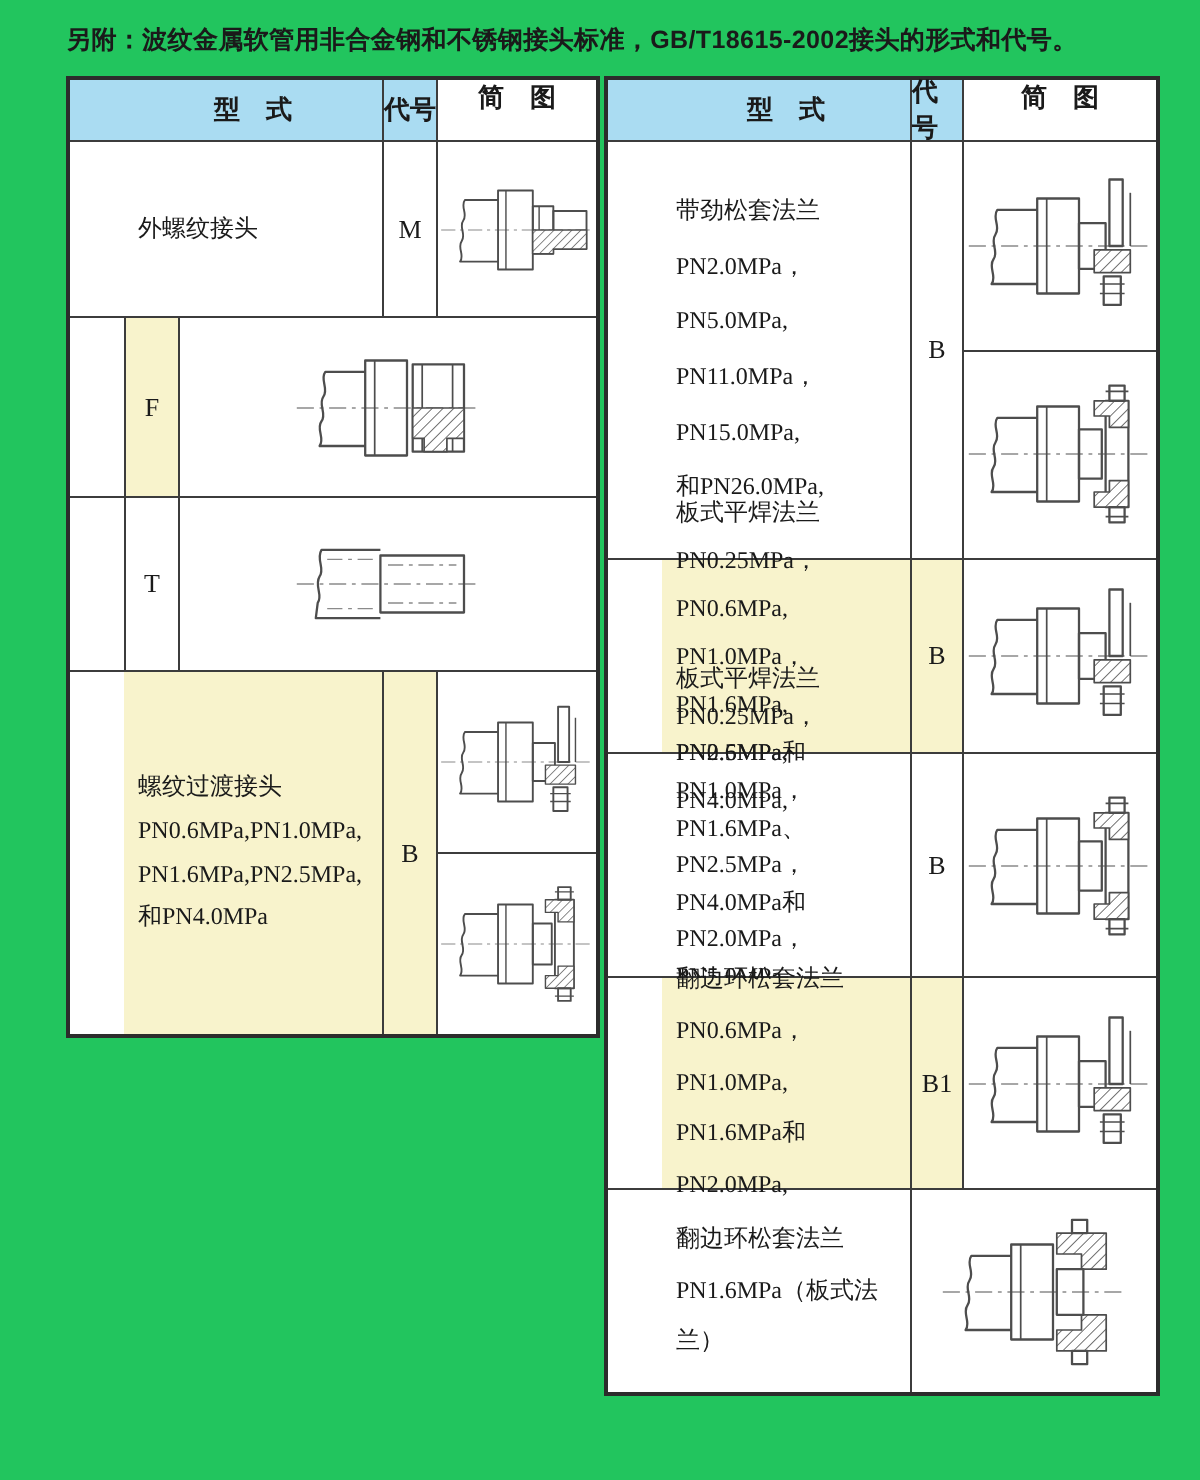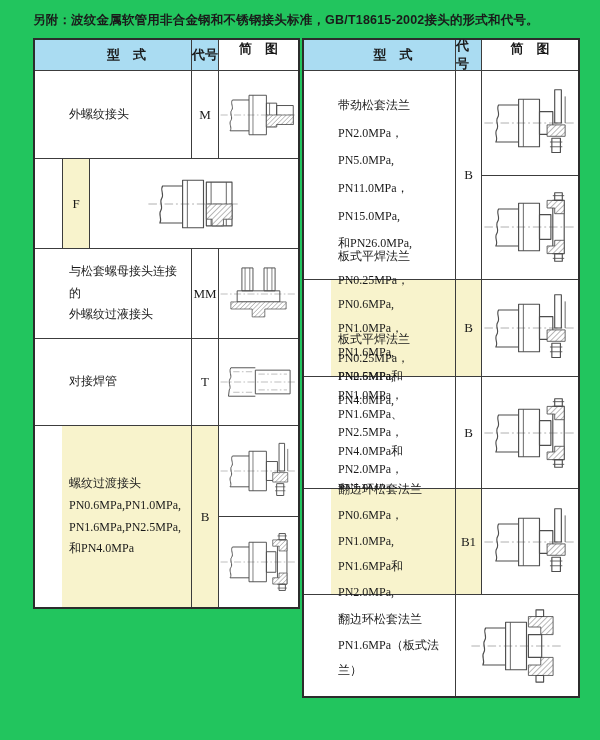--- a/index.html
+++ b/index.html
@@ -90,50 +90,23 @@
               <line x1="43" y1="15" x2="43" y2="65" stroke="#4d4d4d" stroke-width="0.9" fill="none"></line>
               <rect x="63" y="17" width="27" height="46" stroke="#4d4d4d" stroke-width="1.2" fill="none" stroke-linejoin="round"></rect>
               <line x1="68" y1="17" x2="68" y2="63" stroke="#4d4d4d" stroke-width="0.9" fill="none"></line>
               <line x1="84" y1="17" x2="84" y2="63" stroke="#4d4d4d" stroke-width="0.9" fill="none"></line>
               <path d="M63 40 h27 v16 h-9 v7 h-12 v-7 h-6 z" fill="url(#hz)" stroke="#4d4d4d" stroke-width="0.9" stroke-linejoin="round"></path>
             </svg>
           </div>
       </div>
     </div>
 
-    <div class="tr" style="height:90px">
-      <div class="td c-type">
-          <div class="type-txt">与松套螺母接头连接的
-外螺纹过液接头</div>
-        </div>
-      <div class="td c-code">
-          <span class="code">MM</span>
-        </div>
-      <div class="td c-diag">
-        <div class="dslot">
-            <svg viewBox="0 0 100 80" preserveAspectRatio="xMidYMid meet">
-              <path d="M2 40 H98" stroke="#8a8a8a" stroke-width="0.7" stroke-dasharray="9 3 2 3" fill="none"></path>
-              <rect x="29" y="7" width="14" height="29" stroke="#4d4d4d" stroke-width="1.2" fill="none" stroke-linejoin="round"></rect>
-              <line x1="33" y1="7" x2="33" y2="36" stroke="#4d4d4d" stroke-width="0.9" fill="none"></line>
-              <line x1="39" y1="7" x2="39" y2="36" stroke="#4d4d4d" stroke-width="0.9" fill="none"></line>
-              <rect x="57" y="7" width="14" height="29" stroke="#4d4d4d" stroke-width="1.2" fill="none" stroke-linejoin="round"></rect>
-              <line x1="61" y1="7" x2="61" y2="36" stroke="#4d4d4d" stroke-width="0.9" fill="none"></line>
-              <line x1="67" y1="7" x2="67" y2="36" stroke="#4d4d4d" stroke-width="0.9" fill="none"></line>
-              <rect x="23" y="36" width="54" height="14" stroke="#4d4d4d" stroke-width="1.2" fill="none" stroke-linejoin="round"></rect>
-              <path d="M15 50 h70 v9 h-27 v10 h-16 v-10 h-27 z" fill="url(#hz)" stroke="#4d4d4d" stroke-width="0.9" stroke-linejoin="round"></path>
-            </svg>
-          </div>
-      </div>
-    </div>
 
 
     <div class="tr" style="height:87px">
-      <div class="td c-type">
-          <div class="type-txt">对接焊管</div>
-        </div>
       <div class="td c-code">
           <span class="code">T</span>
         </div>
       <div class="td c-diag">
         <div class="dslot">
             <svg viewBox="0 0 100 80" preserveAspectRatio="xMidYMid meet">
               <path d="M2 40 H98" stroke="#8a8a8a" stroke-width="0.7" stroke-dasharray="9 3 2 3" fill="none"></path>
               <path d="M46 22 H15 c-3 5 2 10 -1 14 c-3 5 2 10 -1 14 l-1 8 H46" stroke="#4d4d4d" stroke-width="1.2" fill="none" stroke-linejoin="round"></path>
               <rect x="46" y="25" width="44" height="30" stroke="#4d4d4d" stroke-width="1.2" fill="none" stroke-linejoin="round"></rect>
               <path d="M18 27 H44 M18 53 H44 M50 30 H86 M50 50 H86" stroke="#8a8a8a" stroke-width="0.7" stroke-dasharray="8 3 2 3" fill="none"></path>

